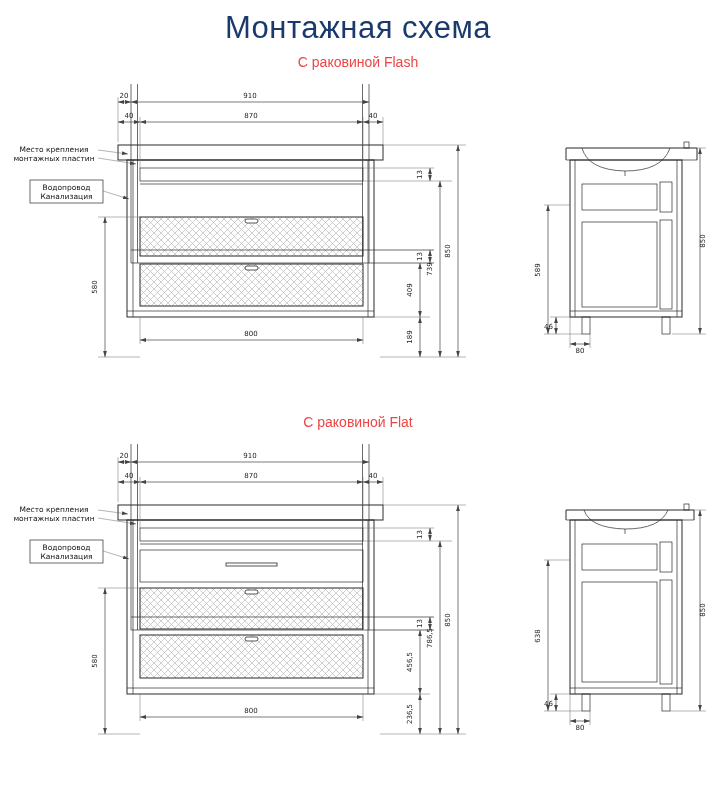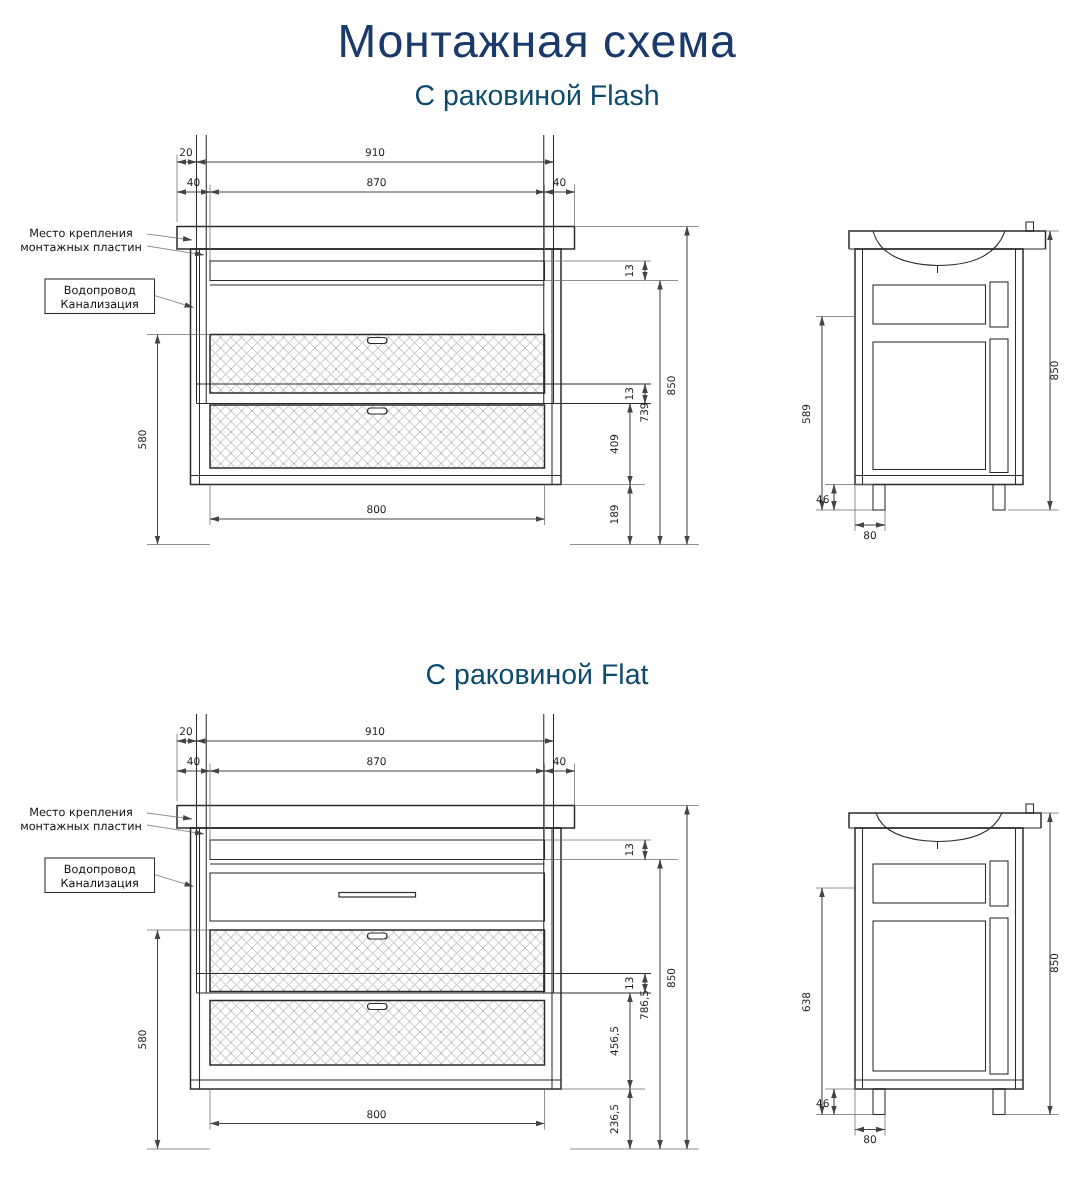--- a/index.html
+++ b/index.html
@@ -1,19 +1,19 @@
 <!DOCTYPE html>
 <html><head>
 <meta charset="utf-8">
 <style>
   html,body{margin:0;padding:0;background:#ffffff;}
   body{width:716px;font-family:"Liberation Sans",sans-serif;}
   .title{margin:10px 0 8px;text-align:center;font-size:31px;font-weight:normal;color:#1a3a6c;letter-spacing:.5px;}
-  .subtitle{margin:6px 0 2px;text-align:center;font-size:19px;font-weight:400;color:#0c4a6e;}
-  .subtitle.flat{margin-top:64px;}
+  .subtitle{margin:6px 0 2px;text-align:center;font-size:14px;font-weight:400;color:#ef4444;}
+  .subtitle.flat{margin-top:44px;}
   svg{display:block;}
   .dr{stroke:#2b2b2b;stroke-width:1;fill:none;}
   .dr2{stroke:#2b2b2b;stroke-width:.7;fill:none;}
   .hfill{stroke:#2b2b2b;stroke-width:1;}
   .ext{stroke:#6b6b6b;stroke-width:.5;fill:none;}
   .dim{stroke:#444444;stroke-width:.7;fill:none;}
   .dt{font:7px "DejaVu Sans",sans-serif;fill:#1d1d1d;text-anchor:middle;}
   .dte{font:7px "DejaVu Sans",sans-serif;fill:#1d1d1d;text-anchor:end;}
   .lbl{font:7.5px "DejaVu Sans",sans-serif;fill:#111111;text-anchor:middle;}
   .handle{fill:#ffffff;stroke:#2b2b2b;stroke-width:.8;}

